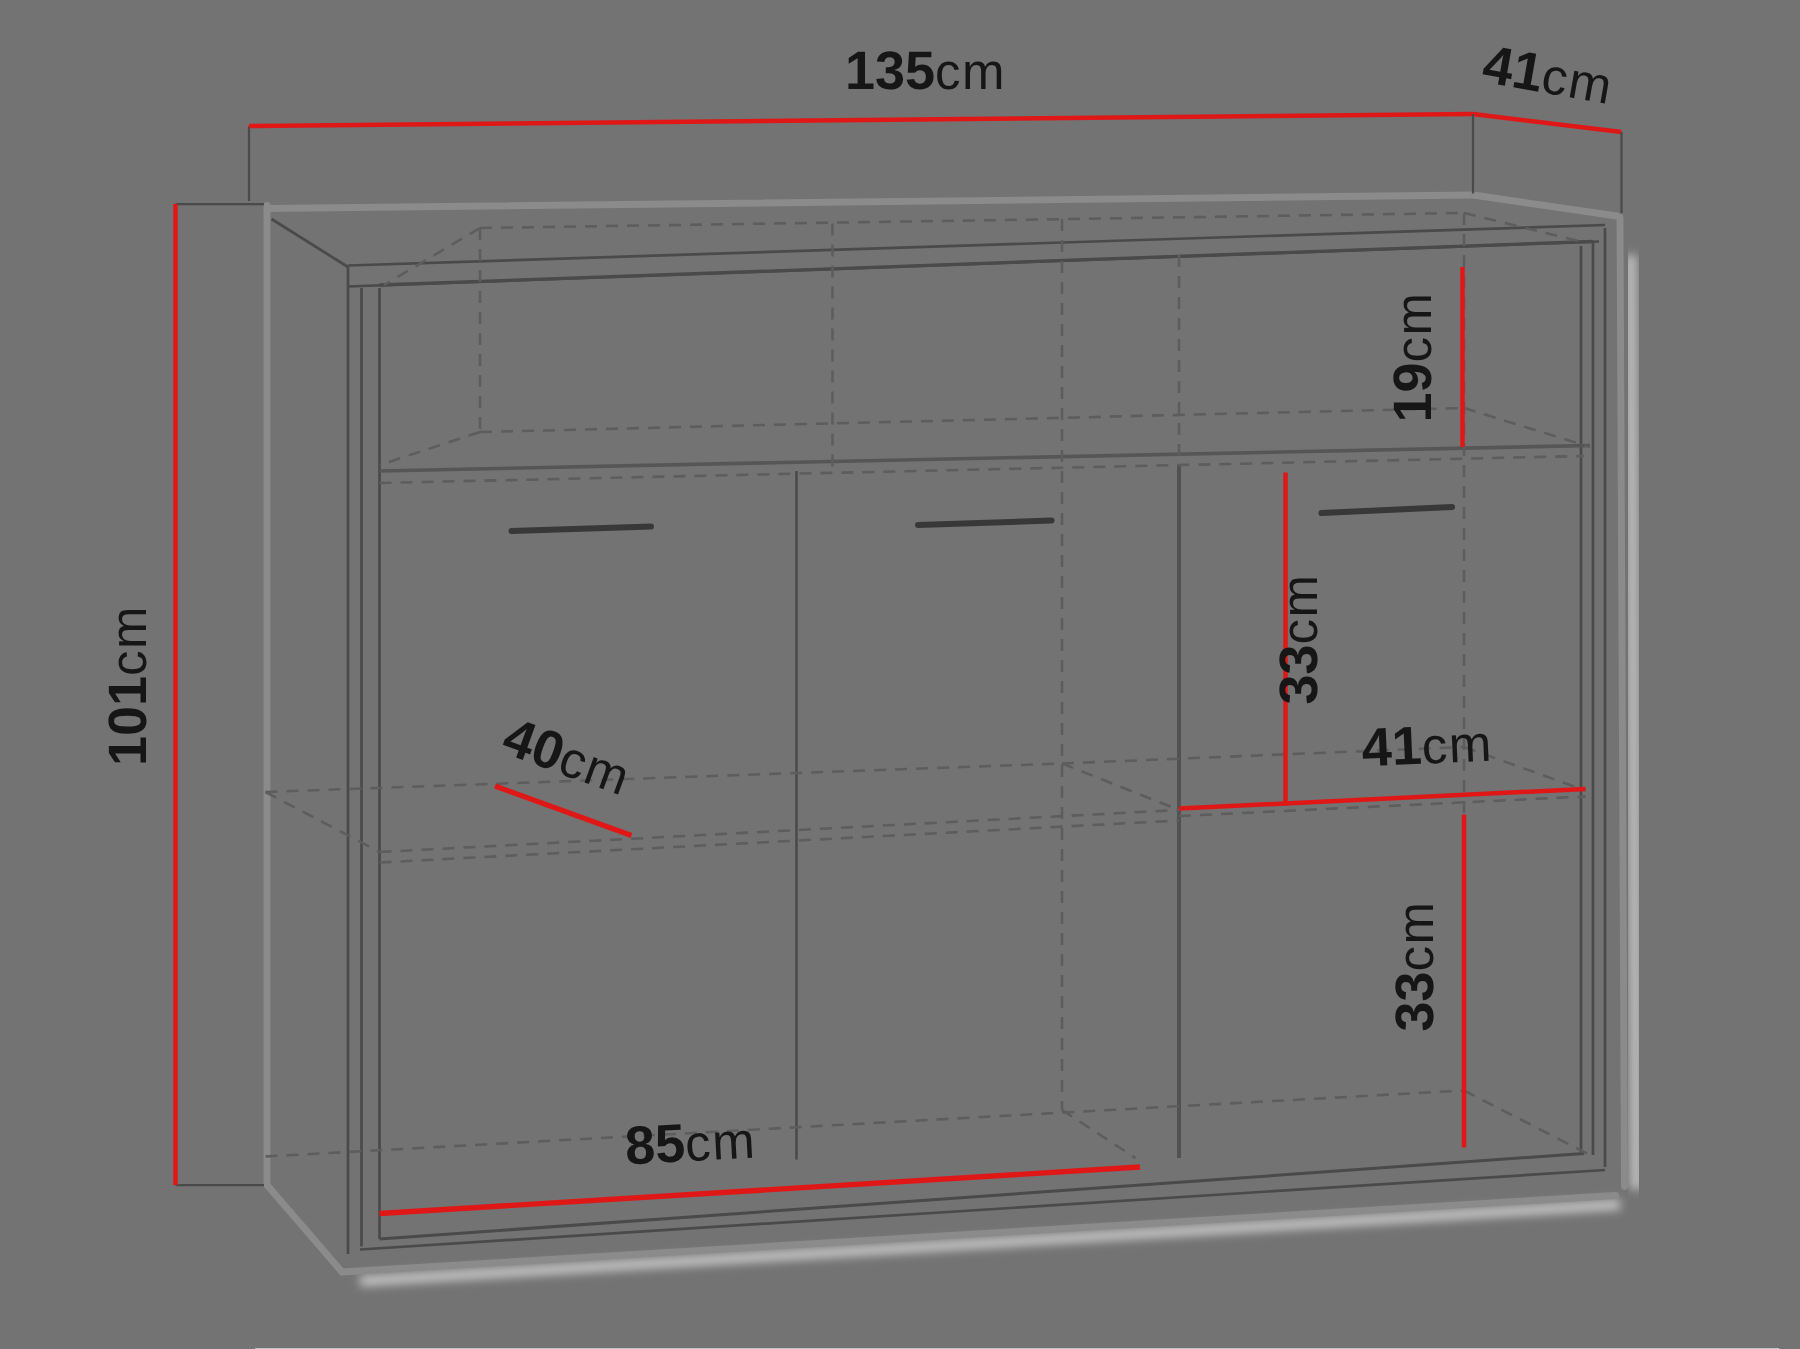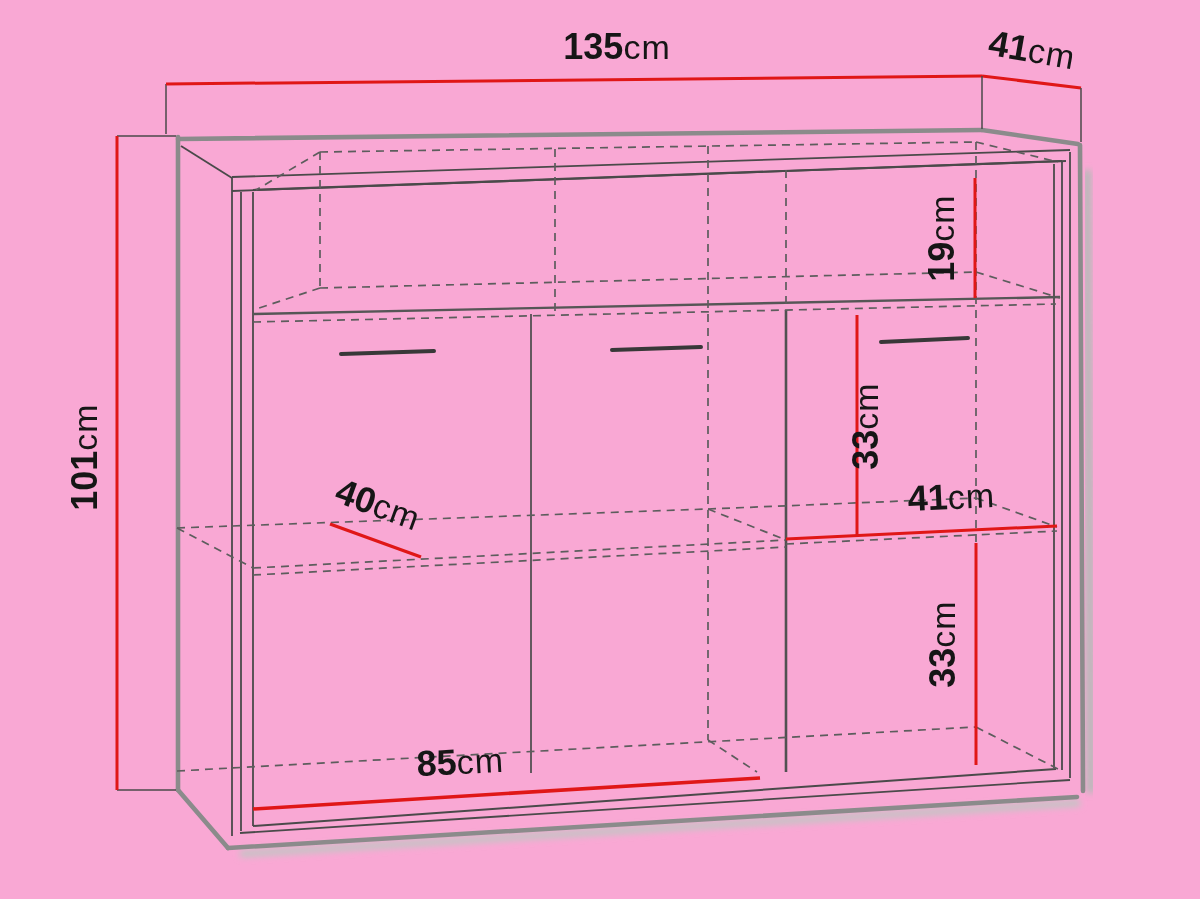--- a/index.html
+++ b/index.html
@@ -1,17 +1,17 @@
 <!DOCTYPE html>
 <html><head>
 <meta charset="utf-8">
 <style>
   html,body{margin:0;padding:0;background:#ffffff;}
   .stage{
-    width:1200px;height:899px;position:relative;background:#f9a8d4;overflow:hidden;
+    width:1200px;height:899px;position:relative;background:#737373;overflow:hidden;
     font-family:"Liberation Sans", sans-serif;
   }
   svg{display:block}
   text{fill:#161616;}
   .num{font-weight:700;font-size:36px;letter-spacing:0px;}
   .unit{font-weight:400;font-size:34px;letter-spacing:1px;}
   .lab{font-family:"Liberation Sans", sans-serif;}
 </style>
 </head>
 <body>

